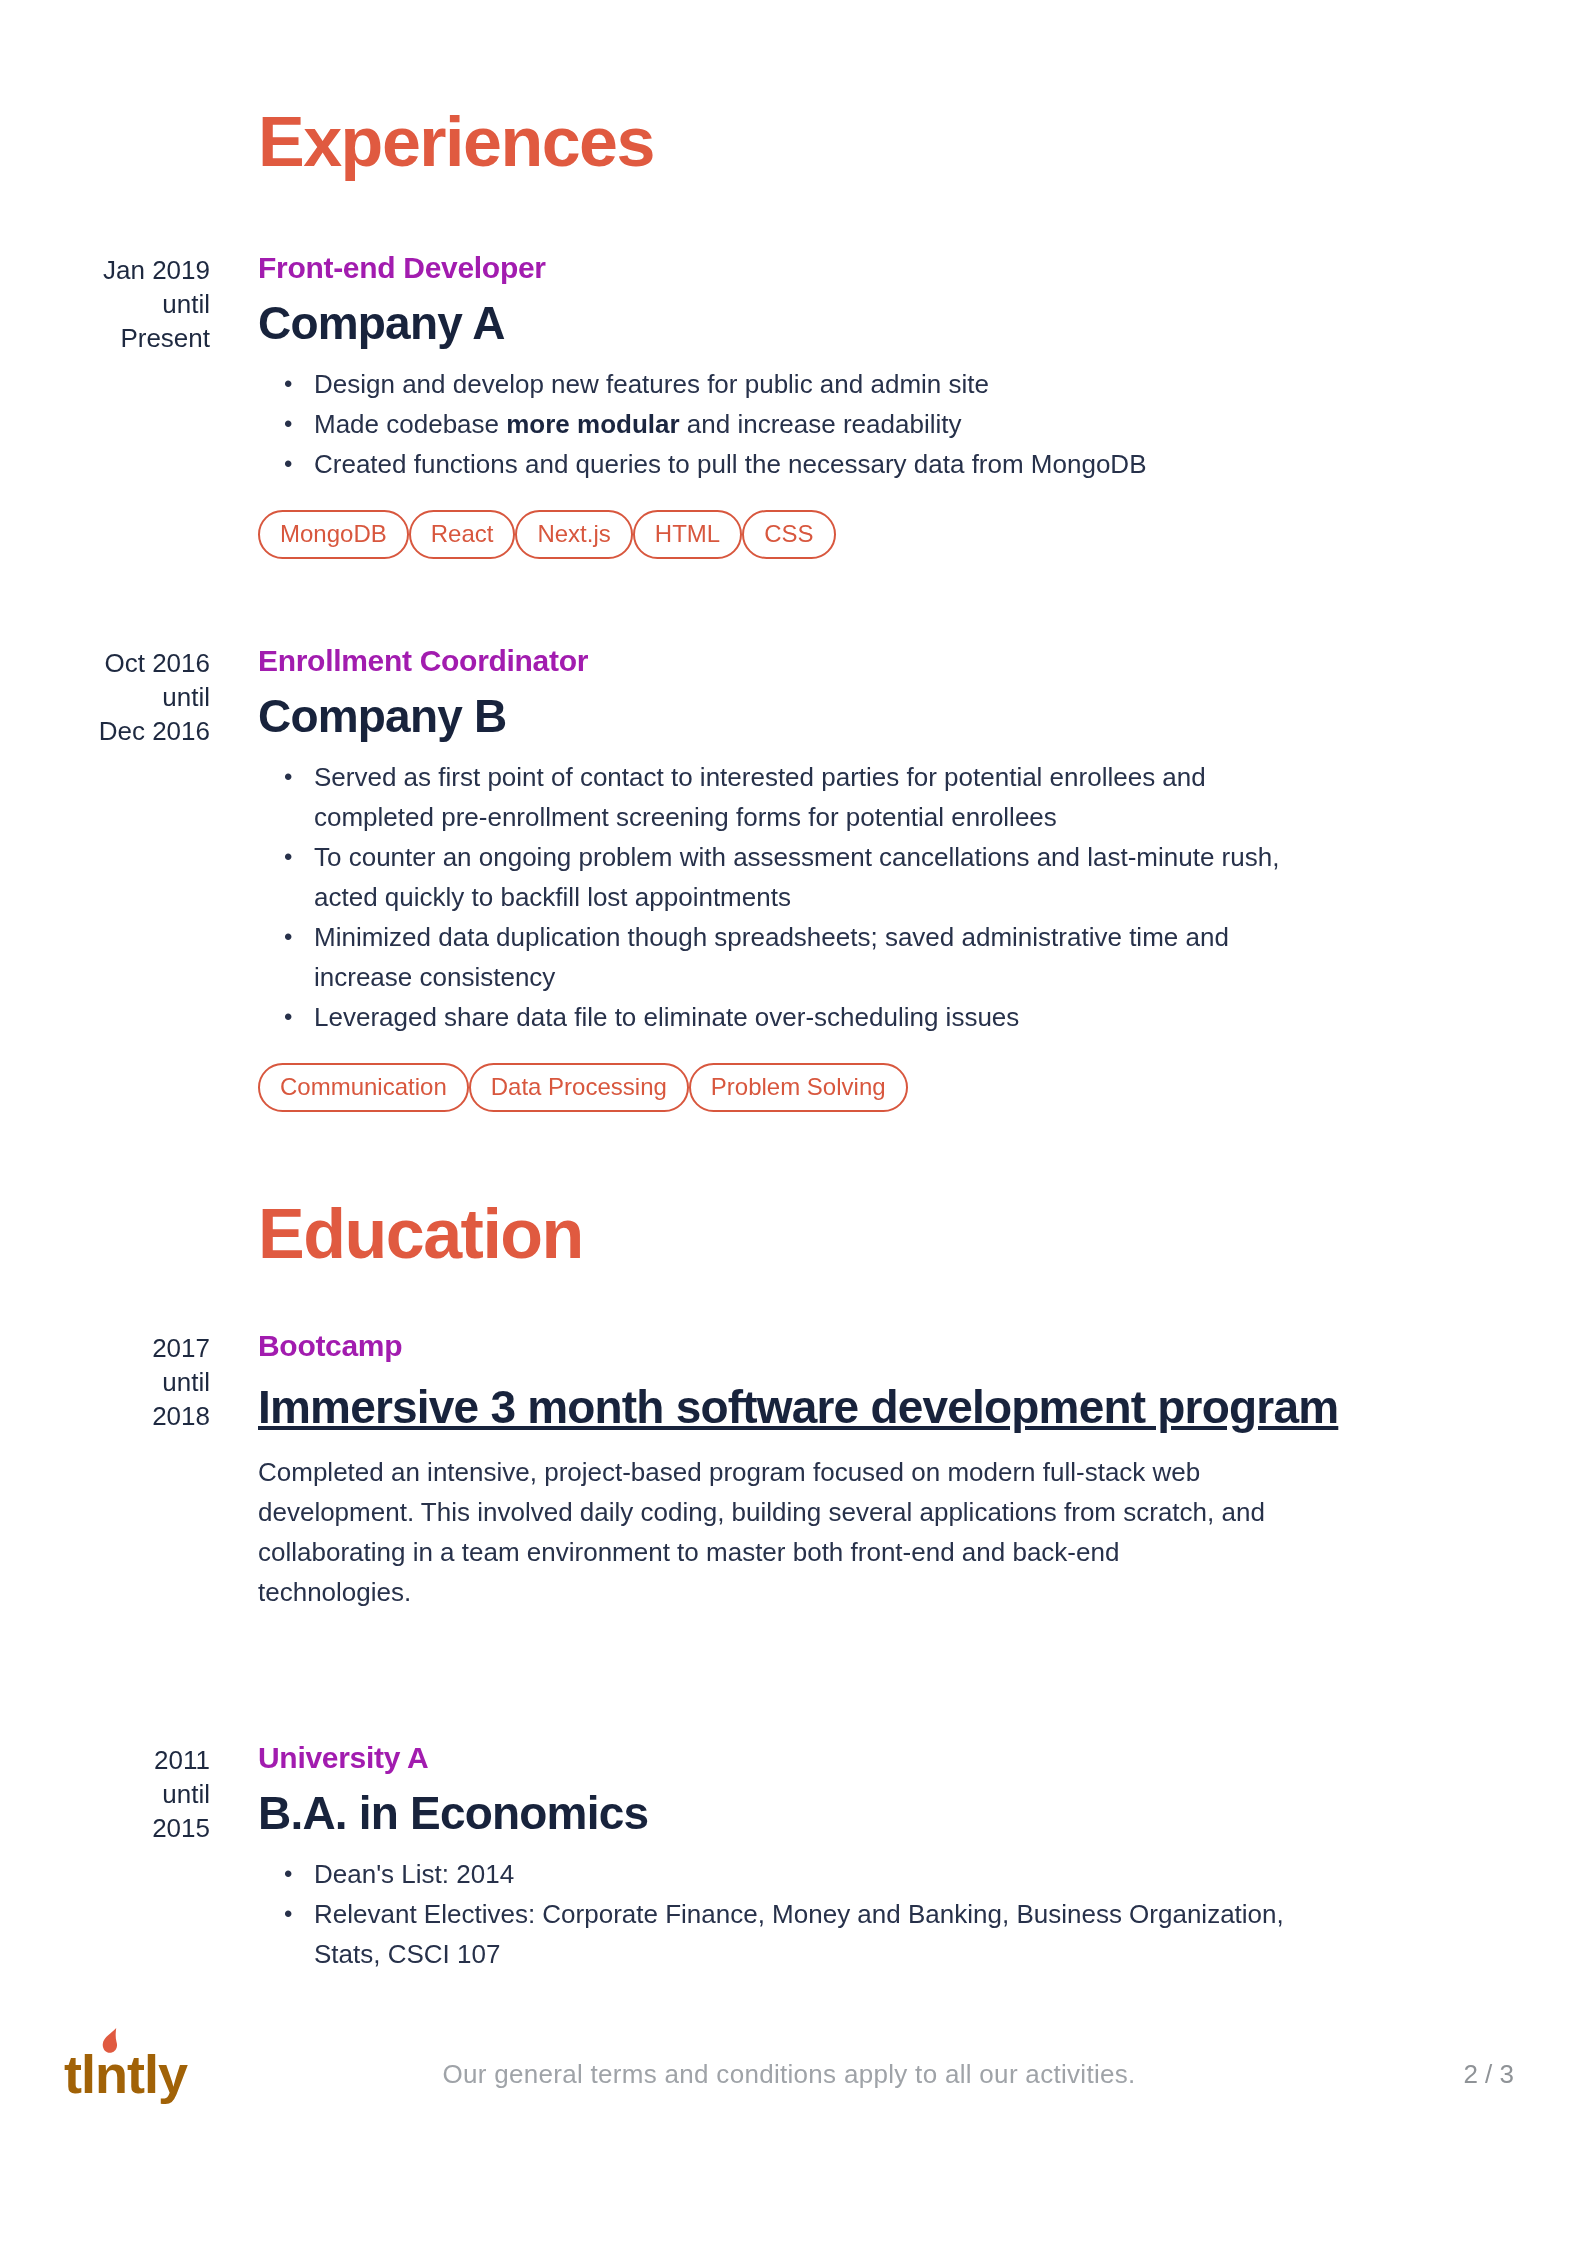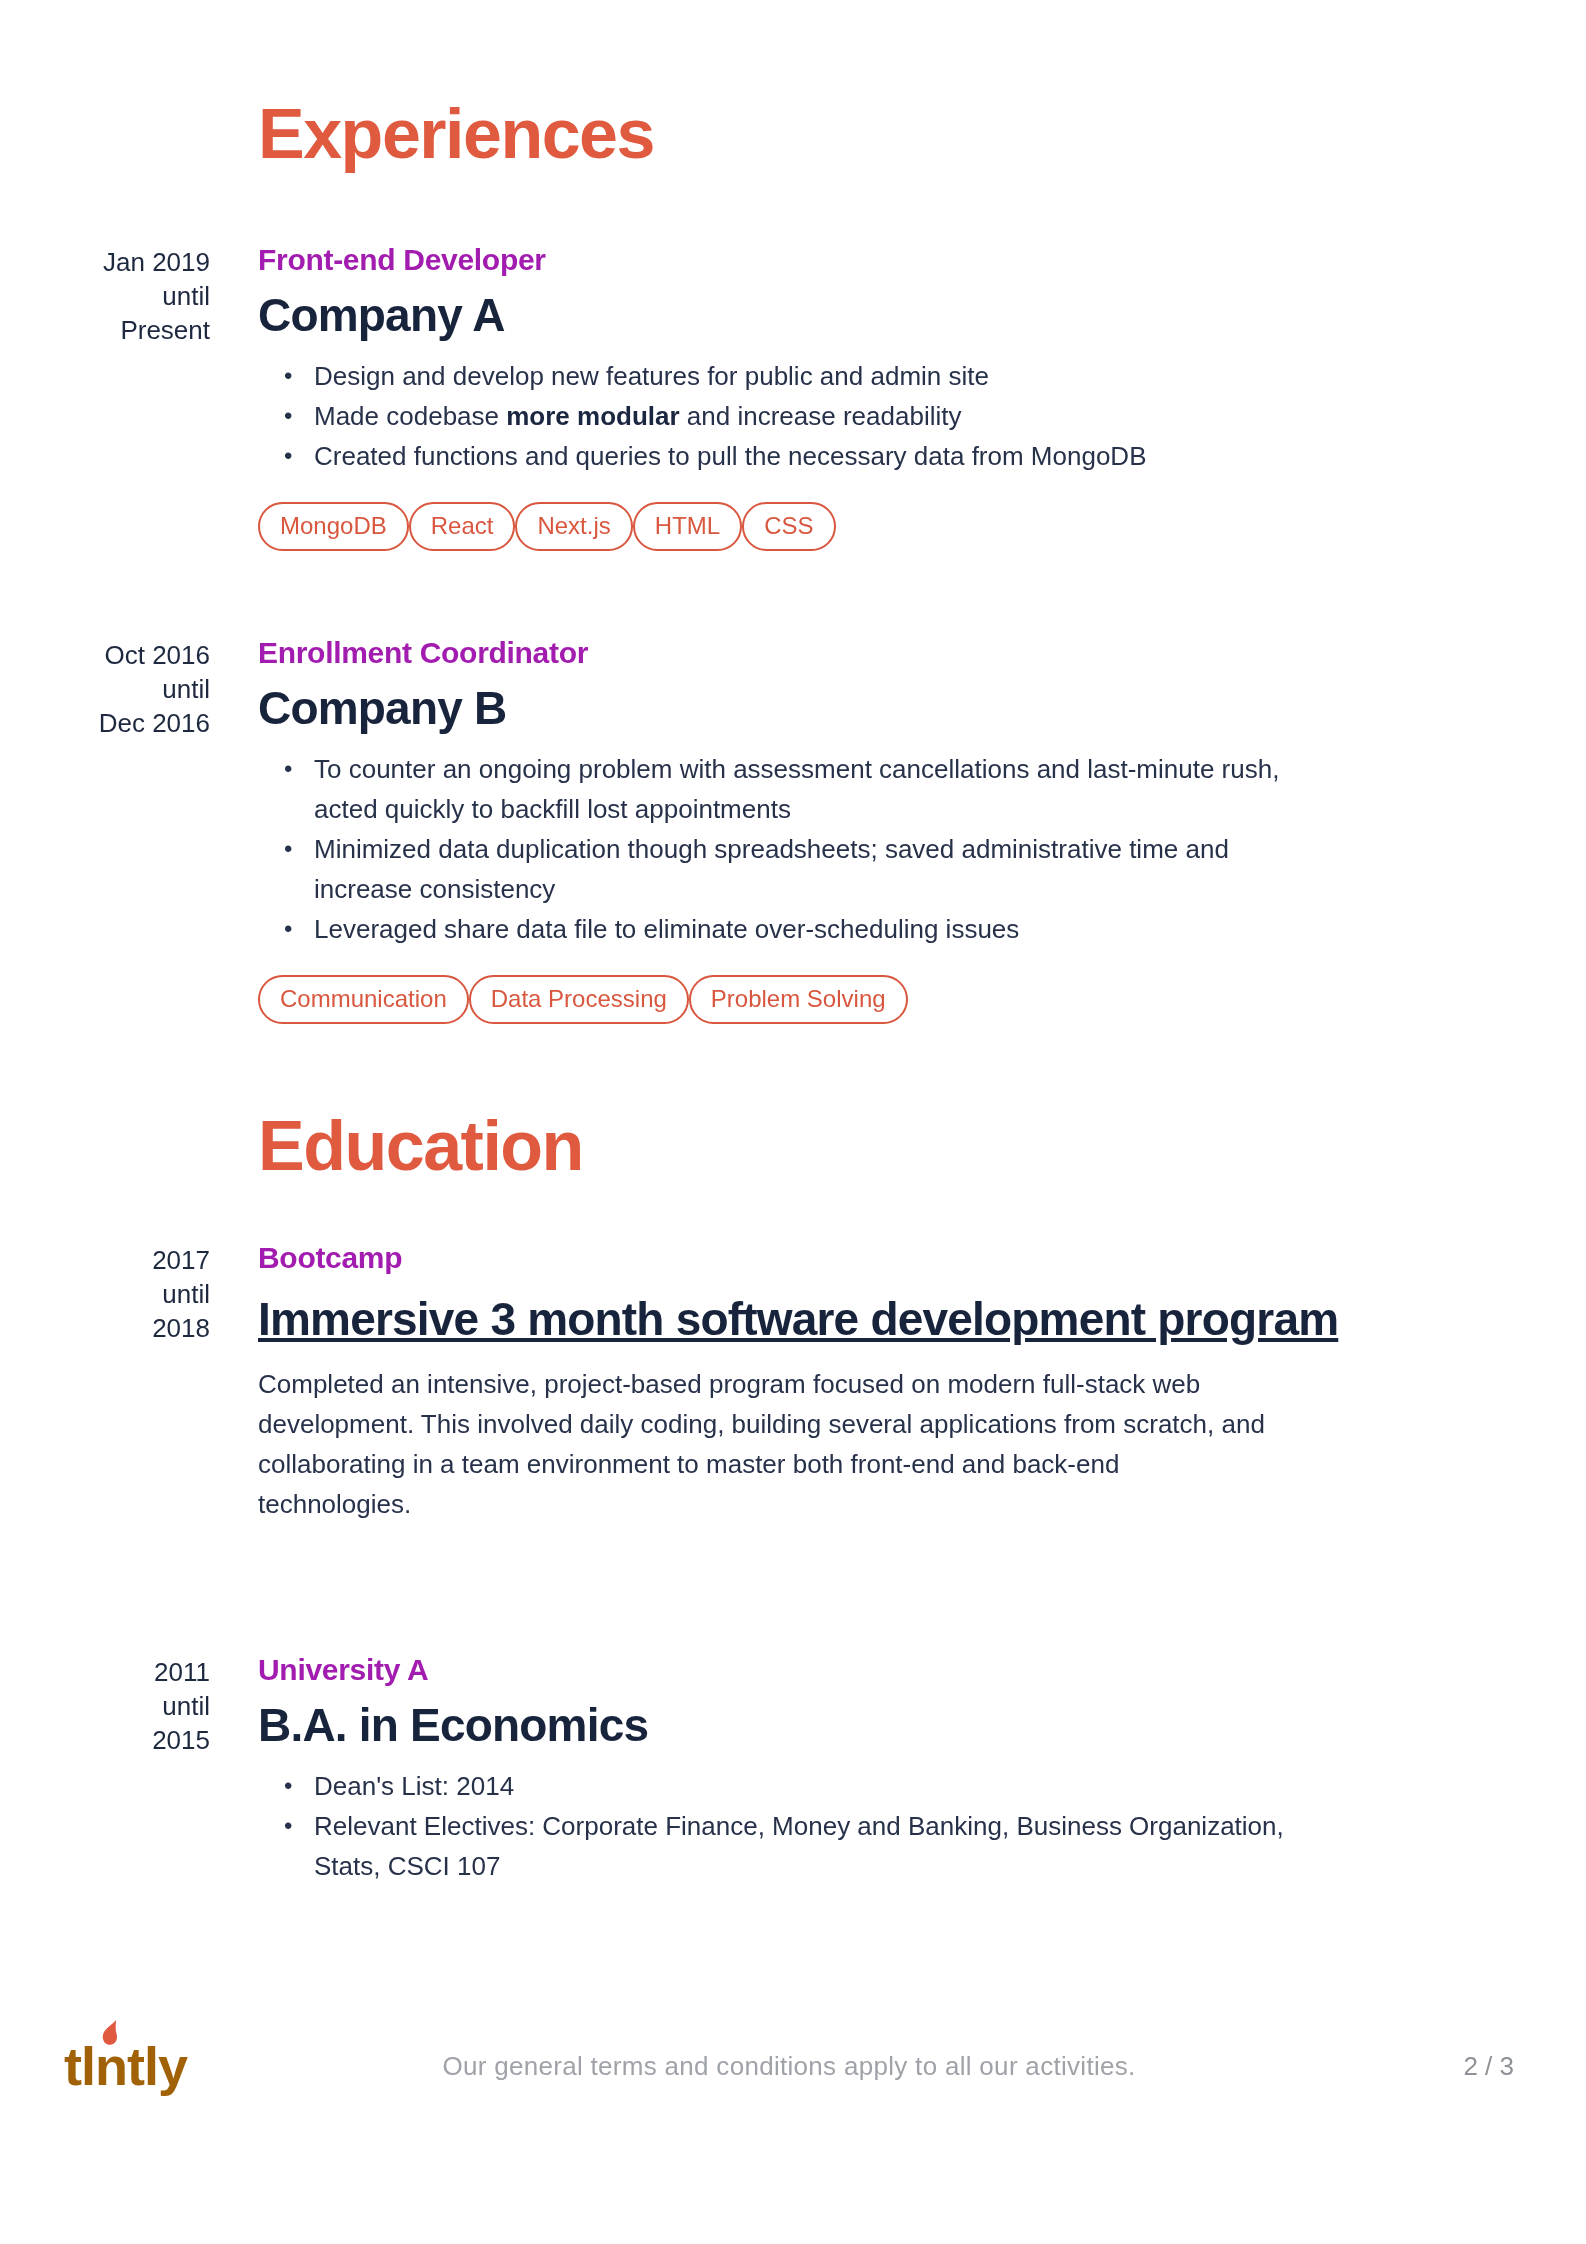--- a/index.html
+++ b/index.html
@@ -1,21 +1,21 @@
 <!DOCTYPE html>
 <html lang="en"><head>
 <meta charset="utf-8">
 <style>
   * { margin:0; padding:0; box-sizing:border-box; }
   html,body { background:#ffffff; }
   body { font-family:"Liberation Sans","DejaVu Sans",sans-serif; }
   .page {
     position:relative;
     width:1586px; height:2132px;
-    margin:0 auto;
+    margin:8px auto;
     background:#ffffff;
     overflow:hidden;
     padding-top:96px;
     color:#232E42;
   }
   .section-title {
     font-size:70px; line-height:76px; font-weight:800;
     letter-spacing:-1.5px;
     color:#E05A40;
     margin:0 0 70px 258px;
@@ -132,20 +132,21 @@
   <div class="entry">
     <div class="date-cell">
       <div>Oct 2016</div>
       <div>until</div>
       <div>Dec 2016</div>
     </div>
     <div>
       <div class="role">Enrollment Coordinator</div>
       <div class="org">Company B</div>
       <ul class="bullets">
+        <li>Served as first point of contact to interested parties for potential enrollees and completed pre-enrollment screening forms for potential enrollees</li>
         <li>To counter an ongoing problem with assessment cancellations and last-minute rush, acted quickly to backfill lost appointments</li>
         <li>Minimized data duplication though spreadsheets; saved administrative time and increase consistency</li>
         <li>Leveraged share data file to eliminate over-scheduling issues</li>
       </ul>
       <div class="tags">
         <span class="tag">Communication</span>
         <span class="tag">Data Processing</span>
         <span class="tag">Problem Solving</span>
       </div>
     </div>

